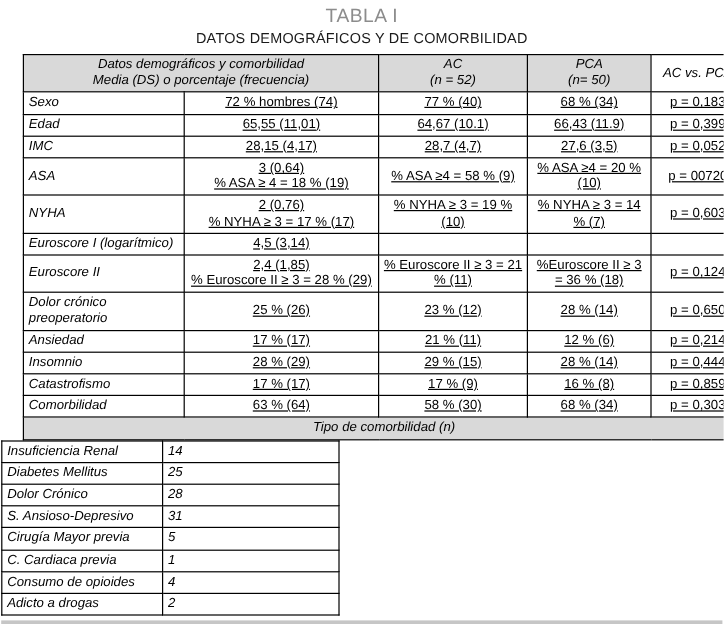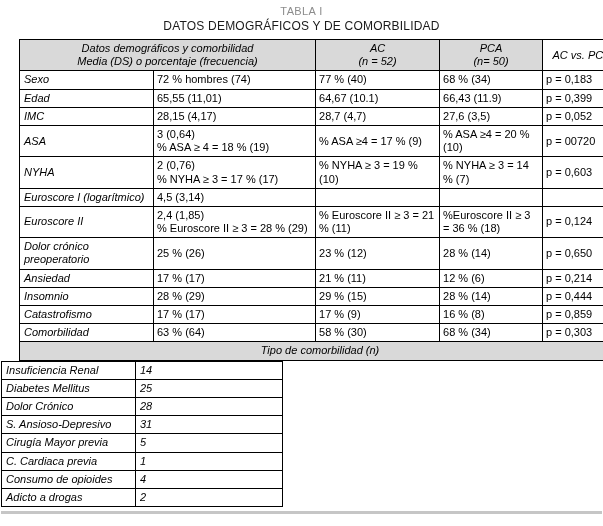--- a/index.html
+++ b/index.html
@@ -5,40 +5,40 @@
   html, body { margin: 0; padding: 0; }
   body {
     width: 603px;
     background: #ffffff;
     color: #000;
     font-family: "Liberation Sans", "DejaVu Sans", sans-serif;
   }
   .page { width: 603px; box-sizing: border-box; padding: 5px 1px 0 1px; }
 
   .title-block { text-align: center; margin-bottom: 6px; }
-  .table-number { font-size: 11px; color: #8c8c8c; letter-spacing: 0.4px; }
+  .table-number { font-size: 16px; color: #8c8c8c; letter-spacing: 0.4px; }
   .table-title  { font-size: 12px; color: #1a1a1a; margin-top: 2px; letter-spacing: 0.2px; }
 
   table { border-collapse: collapse; table-layout: fixed; }
   .main-table  { width: 601px; margin-left: 18px; }
   .comorb-table { width: 281px; }
 
   td, th {
     border: 1px solid #000;
     font-size: 11px;
     line-height: 1.2;
     padding: 2px 3px;
     vertical-align: middle;
     font-weight: normal;
     overflow: hidden;
   }
   th { font-style: italic; text-align: center; }
   .gray { background: #d9d9d9; }
   .lbl { text-align: left; padding-left: 4px; font-style: italic; }
-  .val { white-space: pre-line; }
+  .val { text-align: center; white-space: pre-line; text-decoration: underline; }
   .section { font-style: italic; text-align: center; }
 
   .col-label { width: 134px; }
   .col-media { width: 162px; }
   .col-ac    { width: 124px; }
   .col-pca   { width: 103px; }
   .col-p     { width: 78px; }
   .col-value { width: 147px; }
 
   .bottom-rule { height: 3px; background: #c6c6c6; margin-top: 4px; width: 601px; }
@@ -97,21 +97,21 @@
         <td class="lbl">IMC</td>
         <td class="val">28,15 (4,17)</td>
         <td class="val">28,7 (4,7)</td>
         <td class="val">27,6 (3,5)</td>
         <td class="val">p = 0,052</td>
       </tr>
       <tr>
         <td class="lbl">ASA</td>
         <td class="val">3 (0,64)
 % ASA ≥ 4 = 18 % (19)</td>
-        <td class="val">% ASA ≥4 = 17 % (9)</td>
+        <td class="val">% ASA ≥4 = 58 % (9)</td>
         <td class="val">% ASA ≥4 = 20 % (10)</td>
         <td class="val">p = 00720</td>
       </tr>
       <tr>
         <td class="lbl">NYHA</td>
         <td class="val">2 (0,76)
 % NYHA ≥ 3 = 17 % (17)</td>
         <td class="val">% NYHA ≥ 3 = 19 % (10)</td>
         <td class="val">% NYHA ≥ 3 = 14 % (7)</td>
         <td class="val">p = 0,603</td>

